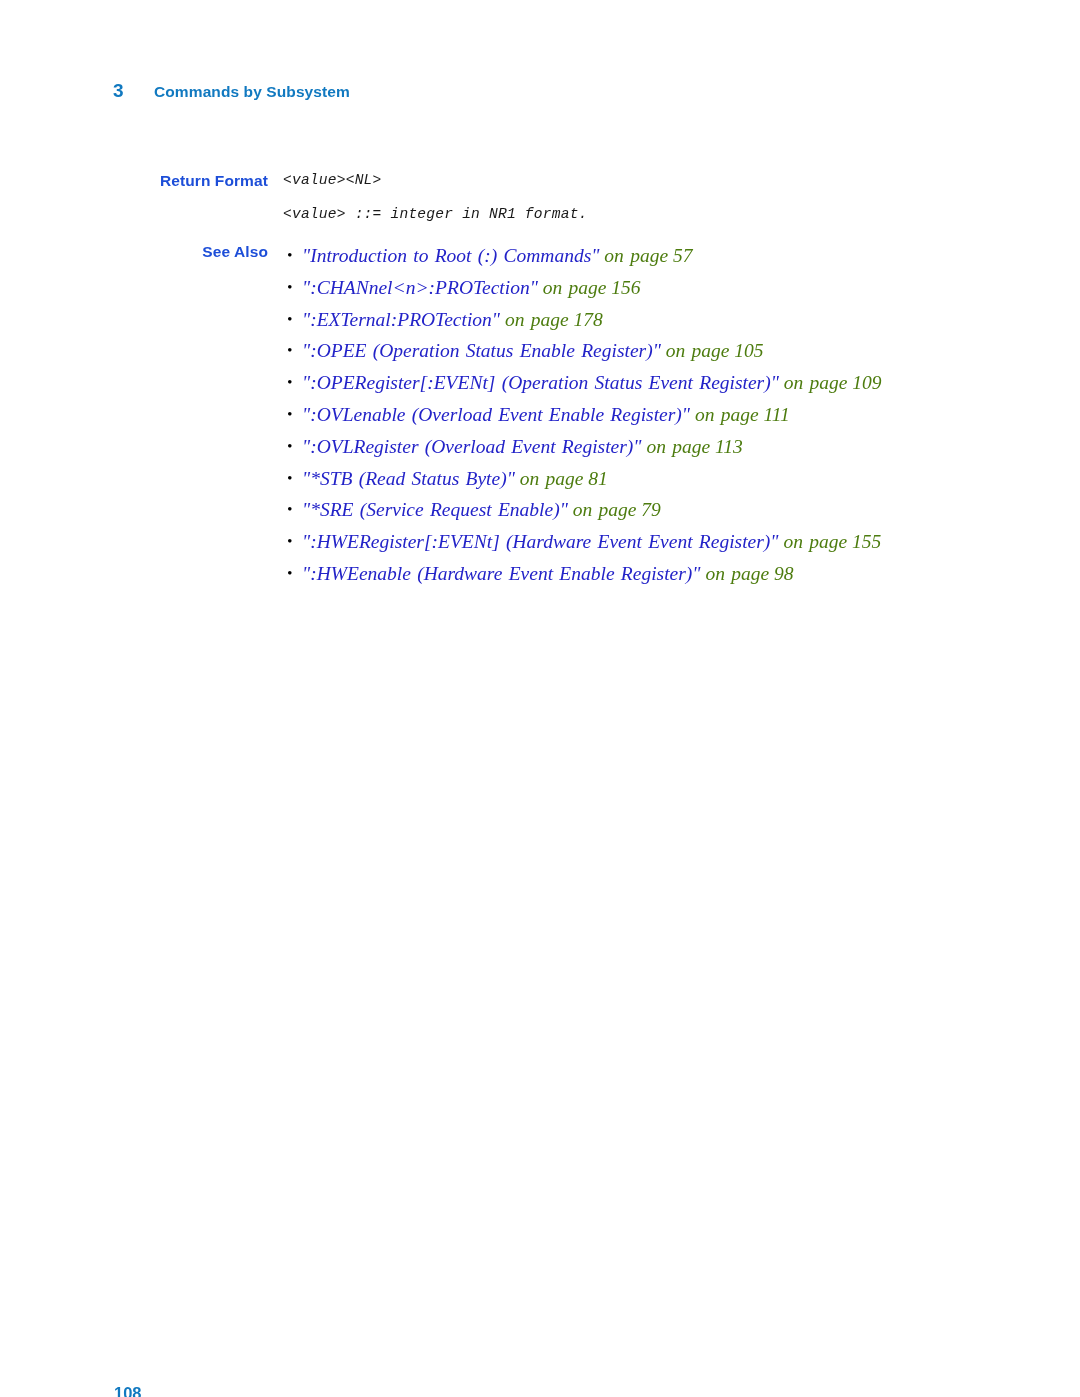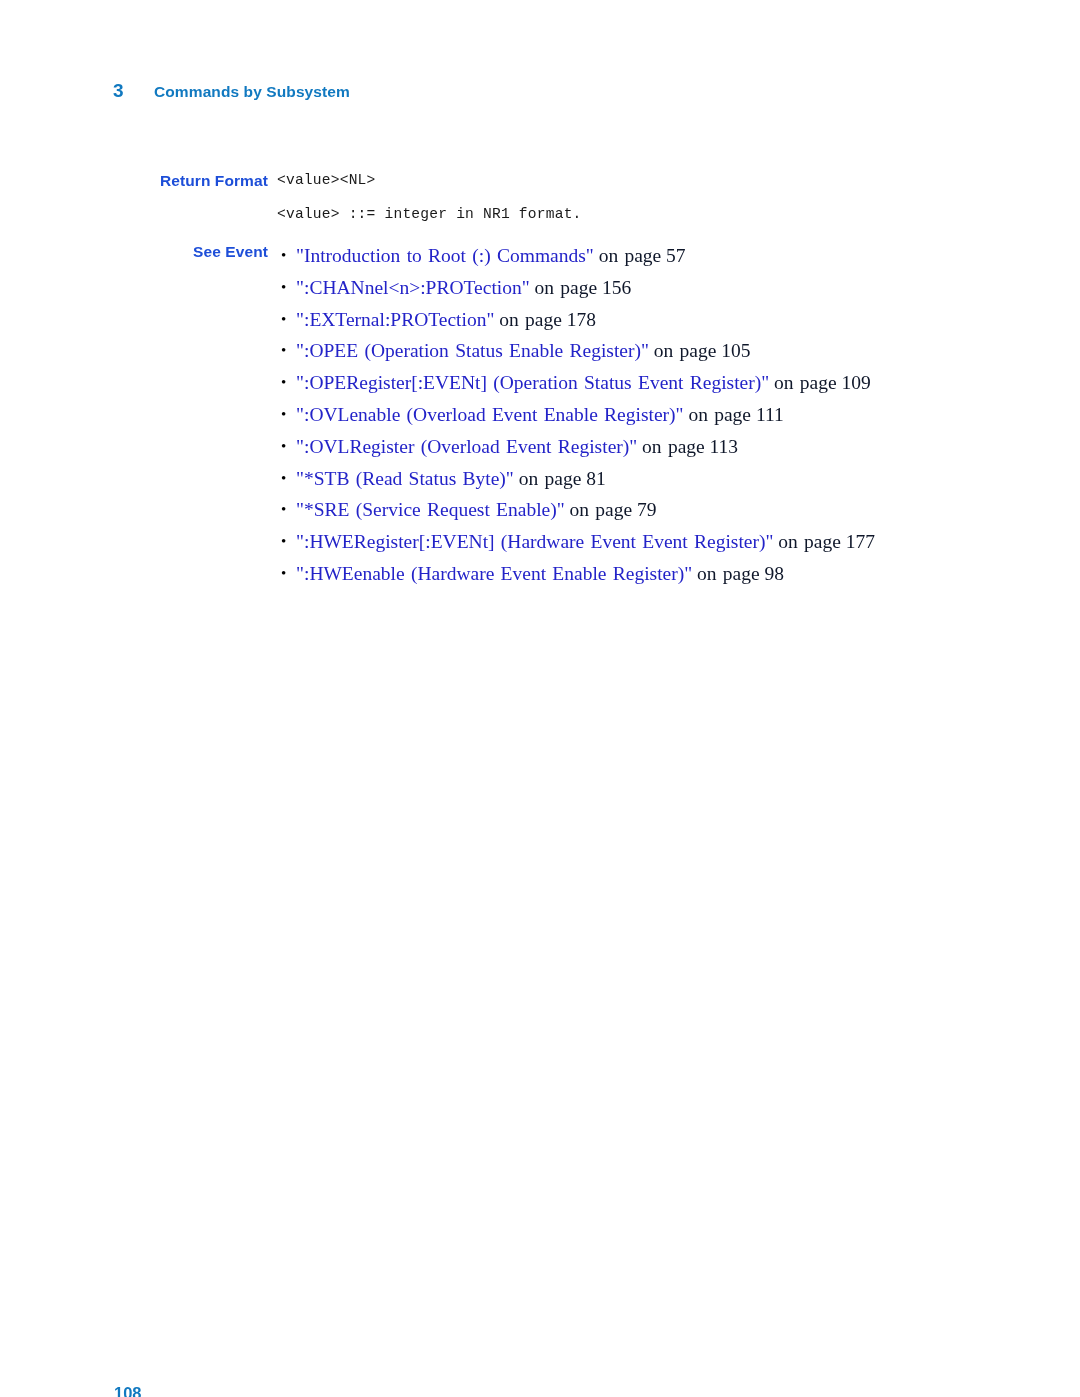--- a/index.html
+++ b/index.html
@@ -64,22 +64,23 @@
     font-family: "Liberation Sans", sans-serif;
     font-weight: bold;
     font-stretch: condensed;
     font-size: 15.5px;
     color: #1d4ed8;
     letter-spacing: 0.1px;
   }
 
   .field-body {
     position: absolute;
-    left: 277px;
+    left: 283px;
     width: 700px;
+    font-style: italic;
   }
 
   
   .mono-line {
     font-family: "Liberation Mono", monospace;
     font-size: 14.6px;
     color: #1a1a1a;
     letter-spacing: 0.2px;
     white-space: pre;
   }
@@ -108,21 +109,21 @@
     top: 0;
     font-size: 15px;
     line-height: 25.2px;
     color: #000000;
   }
   .link {
     color: #2323c8;
     word-spacing: 1.4px;
   }
   .plain {
-    color: #0f172a;
+    color: #4d7c0f;
     word-spacing: 1.4px;
   }
 
   
   .footer {
     position: absolute;
     left: 0;
     top: 1384px;
     width: 1080px;
     height: 28px;
@@ -164,21 +165,21 @@
 
     <div class="field-row" style="top:172px;">
       <div class="field-label">Return Format</div>
       <div class="field-body">
         <div class="mono-line">&lt;value&gt;&lt;NL&gt;</div>
         <div class="mono-line second">&lt;value&gt; ::= integer in NR1 format.</div>
       </div>
     </div>
 
     <div class="field-row" style="top:243px;">
-      <div class="field-label">See Event</div>
+      <div class="field-label">See Also</div>
       <div class="field-body">
         <ul class="see-also-list">
 
           <li>
             <span class="bullet">•</span>
             <span class="link">"Introduction to Root (:) Commands"</span>
             <span class="plain">on page</span>
             <span class="plain">57</span>
           </li>
 
@@ -235,21 +236,21 @@
             <span class="bullet">•</span>
             <span class="link">"*SRE (Service Request Enable)"</span>
             <span class="plain">on page</span>
             <span class="plain">79</span>
           </li>
 
           <li>
             <span class="bullet">•</span>
             <span class="link">":HWERegister[:EVENt] (Hardware Event Event Register)"</span>
             <span class="plain">on page</span>
-            <span class="plain">177</span>
+            <span class="plain">155</span>
           </li>
 
           <li>
             <span class="bullet">•</span>
             <span class="link">":HWEenable (Hardware Event Enable Register)"</span>
             <span class="plain">on page</span>
             <span class="plain">98</span>
           </li>
 
         </ul>

